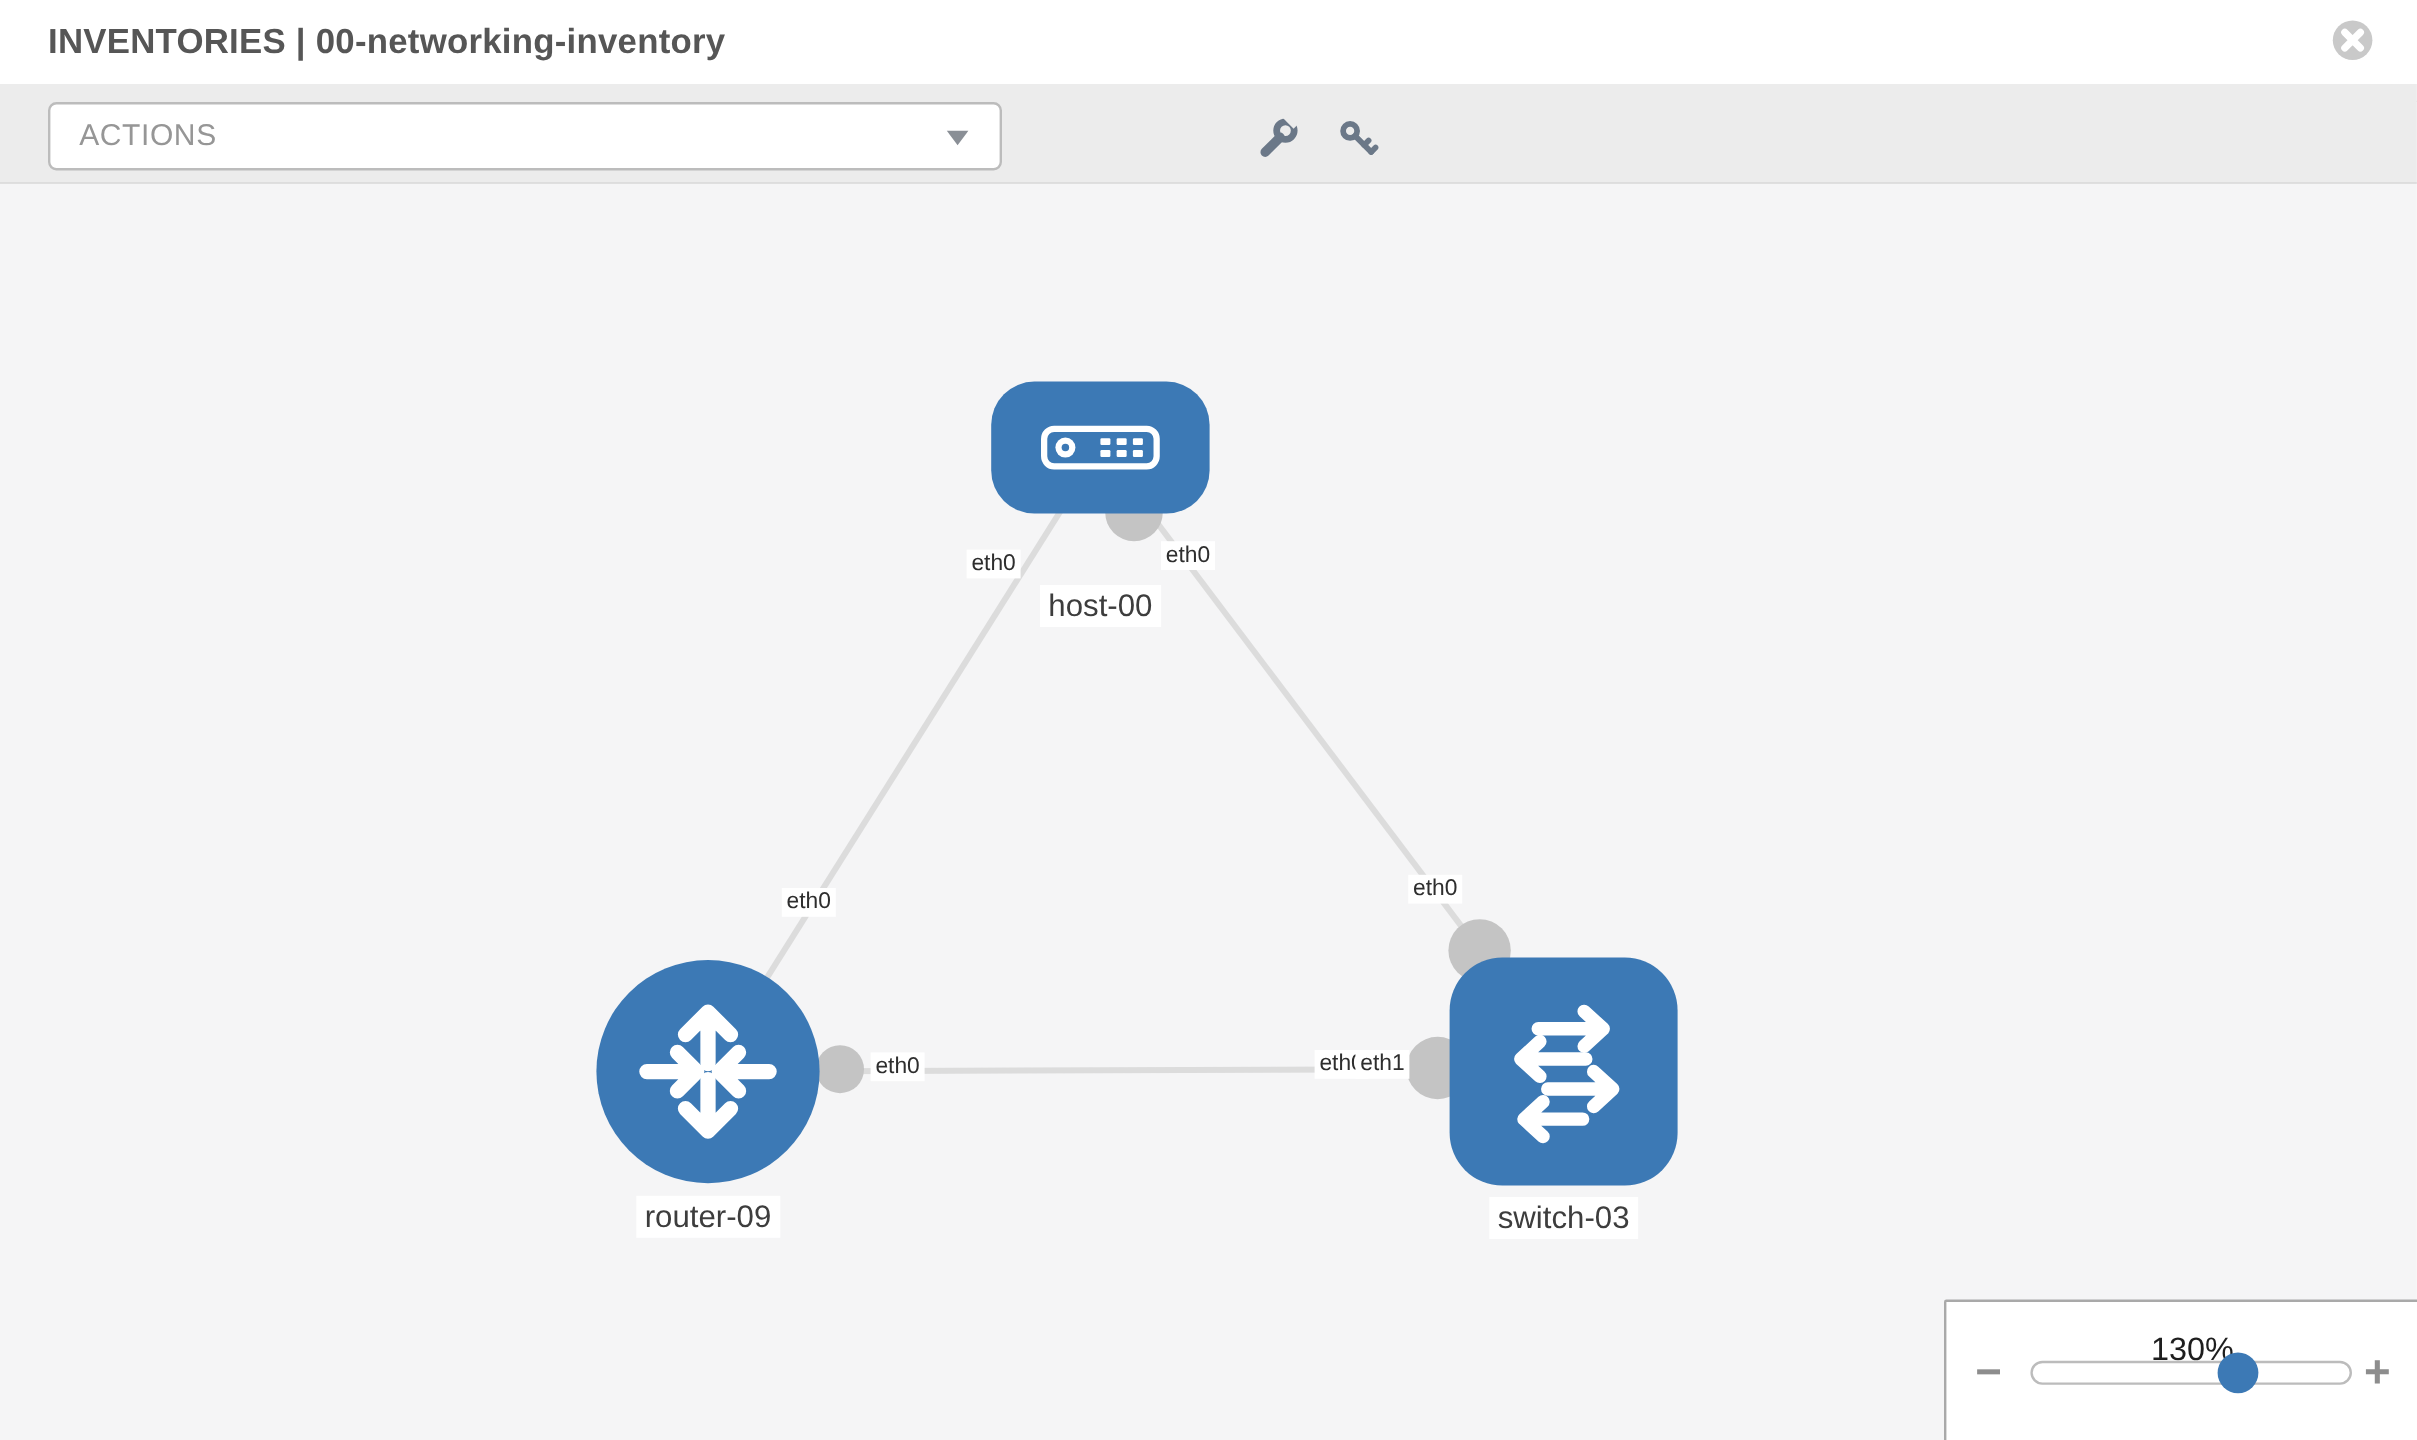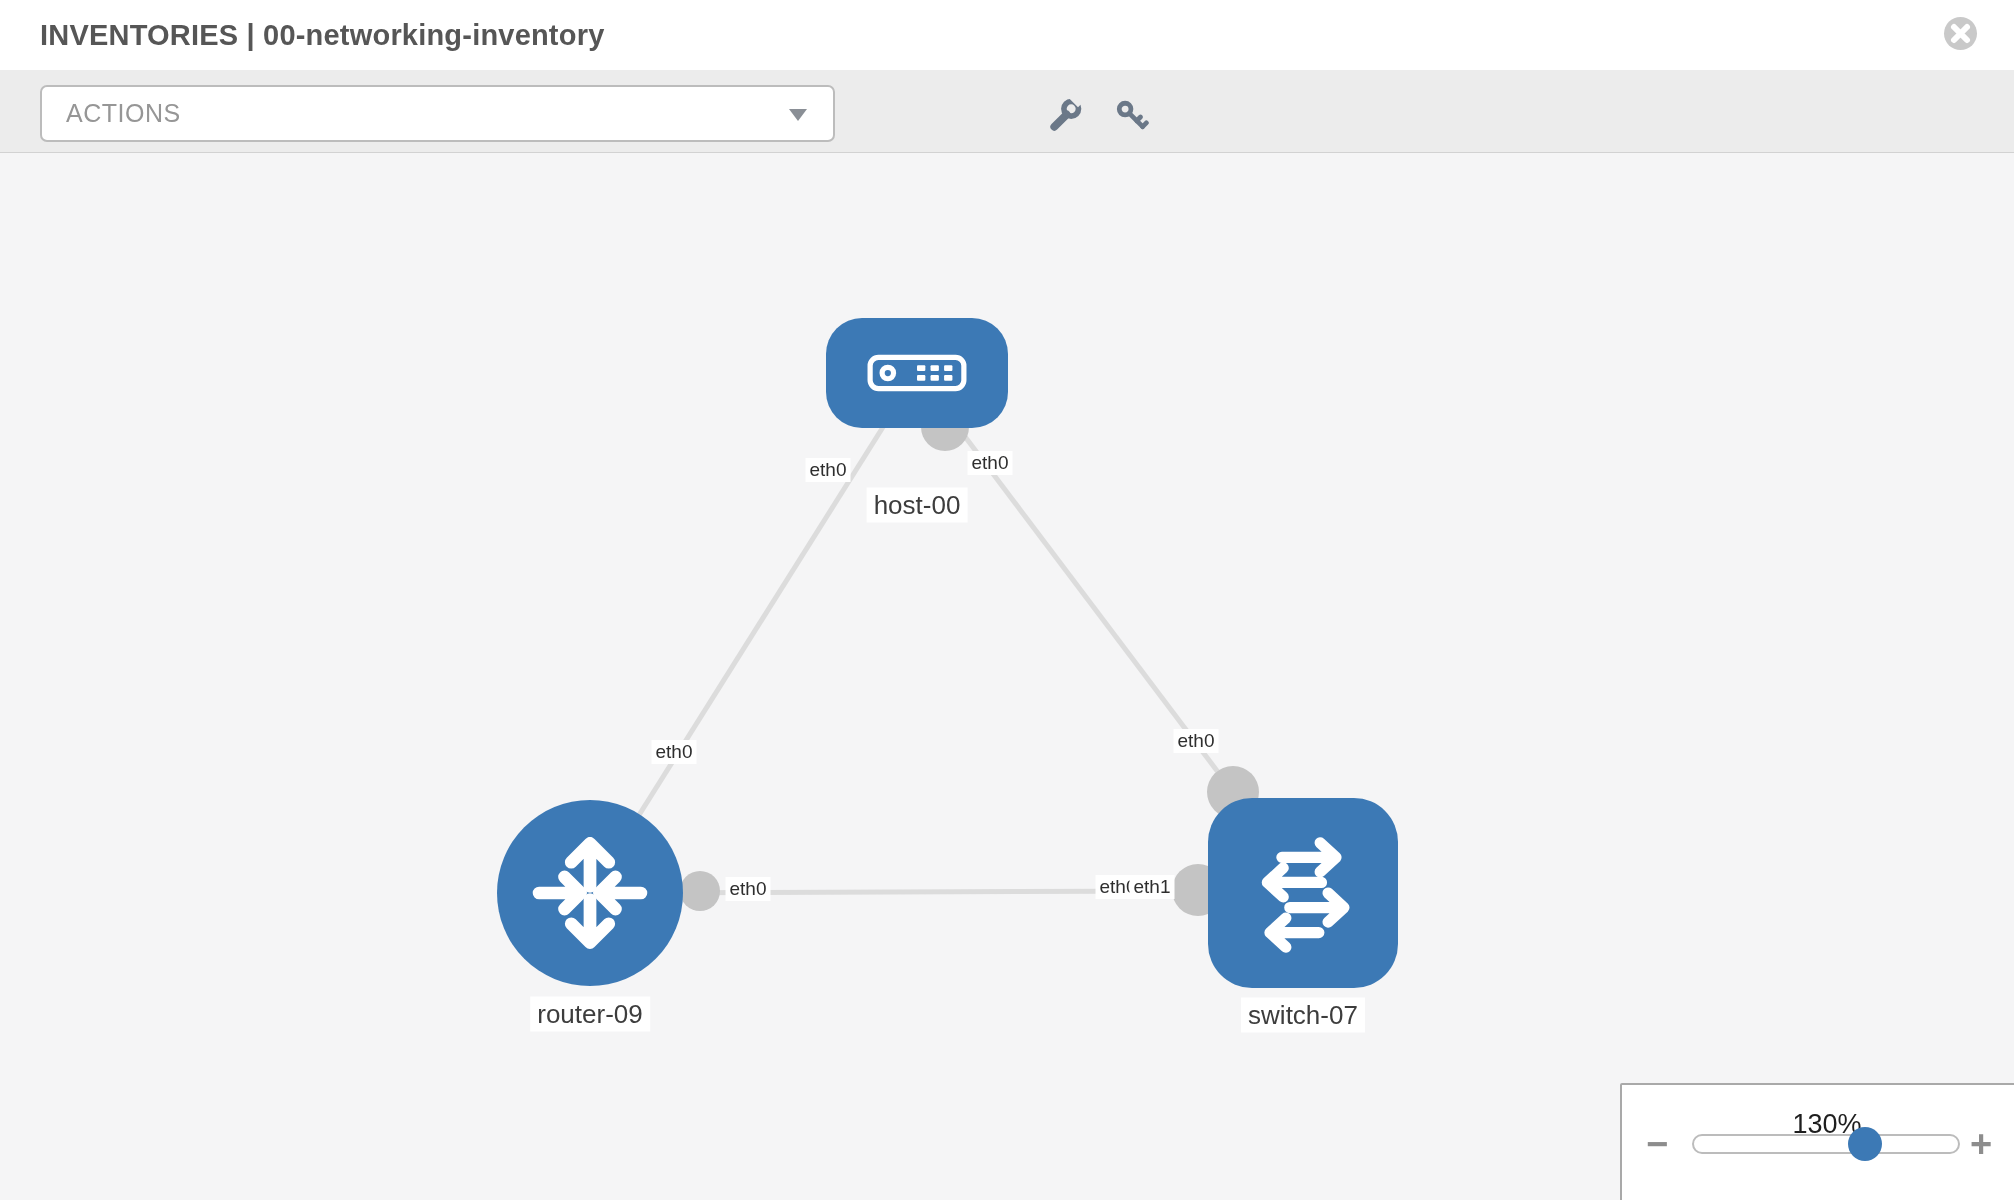--- a/index.html
+++ b/index.html
@@ -147,21 +147,21 @@
     <svg width="132" height="132" viewBox="0 0 100 100" fill="none" stroke="#fff" stroke-width="8.5" stroke-linecap="round" stroke-linejoin="round">
       <path d="M34 23 L74 23 M63 12 L75 23 L63 34"></path>
       <path d="M64 42 L24 42 M35 31 L23 42 L35 53"></path>
       <path d="M40 61 L80 61 M69 50 L81 61 L69 72"></path>
       <path d="M62 80 L26 80 M37 69 L25 80 L37 91"></path>
     </svg>
   </div>
 
   <span class="node-label lbl-host">host-00</span>
   <span class="node-label lbl-router">router-09</span>
-  <span class="node-label lbl-switch">switch-07</span>
+  <span class="node-label lbl-switch">switch-03</span>
 
   <span class="iface-label if-l1-host">eth0</span>
   <span class="iface-label if-l1-router">eth0</span>
   <span class="iface-label if-l2-host">eth0</span>
   <span class="iface-label if-l2-switch">eth0</span>
   <span class="iface-label if-l3-router">eth0</span>
   <span class="iface-label iface-under if-l3-hidden">eth0</span>
   <span class="iface-label if-l3-switch">eth1</span>
 </div>
 

